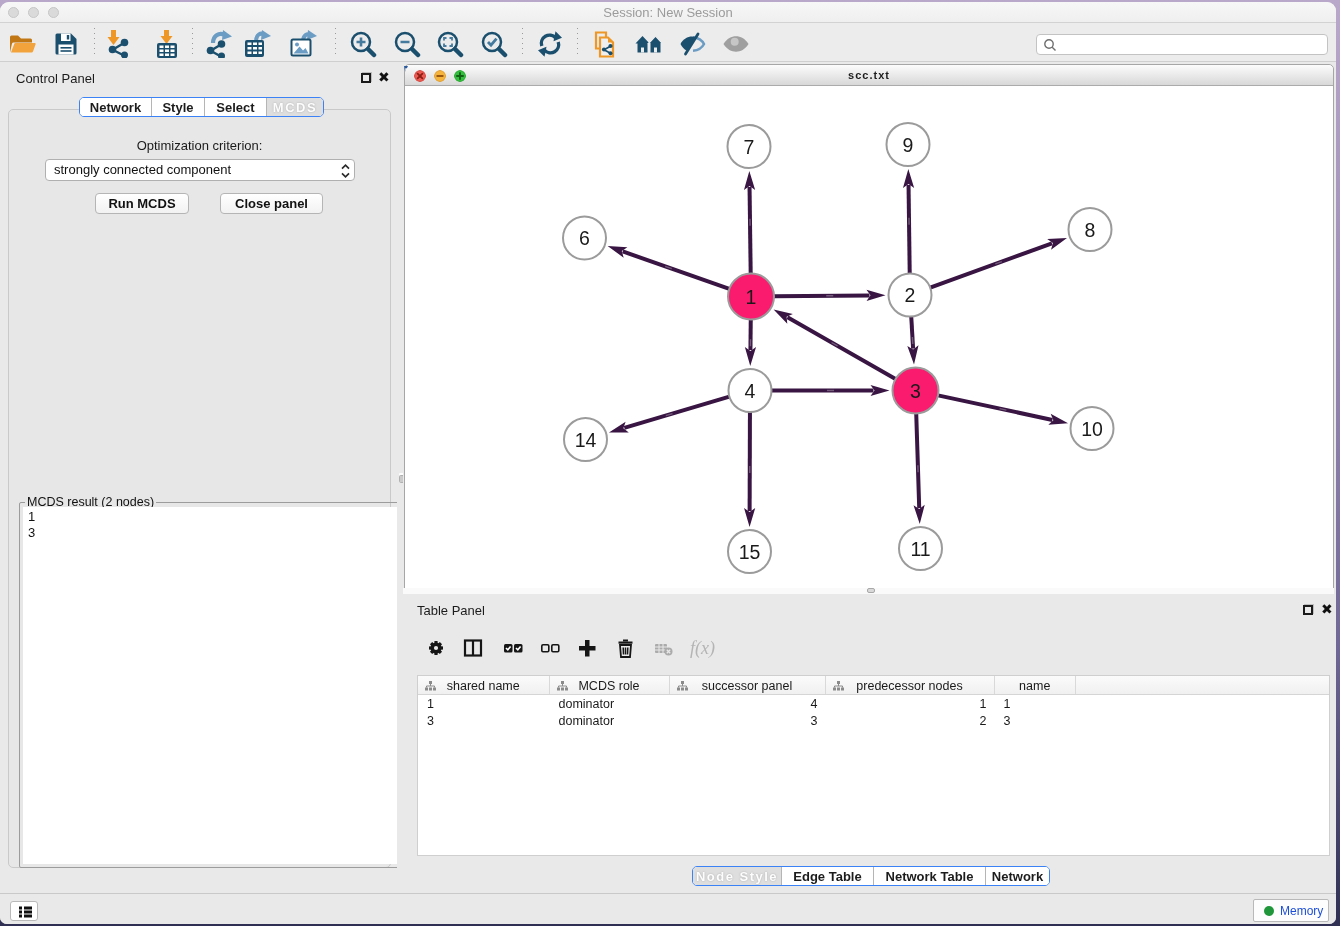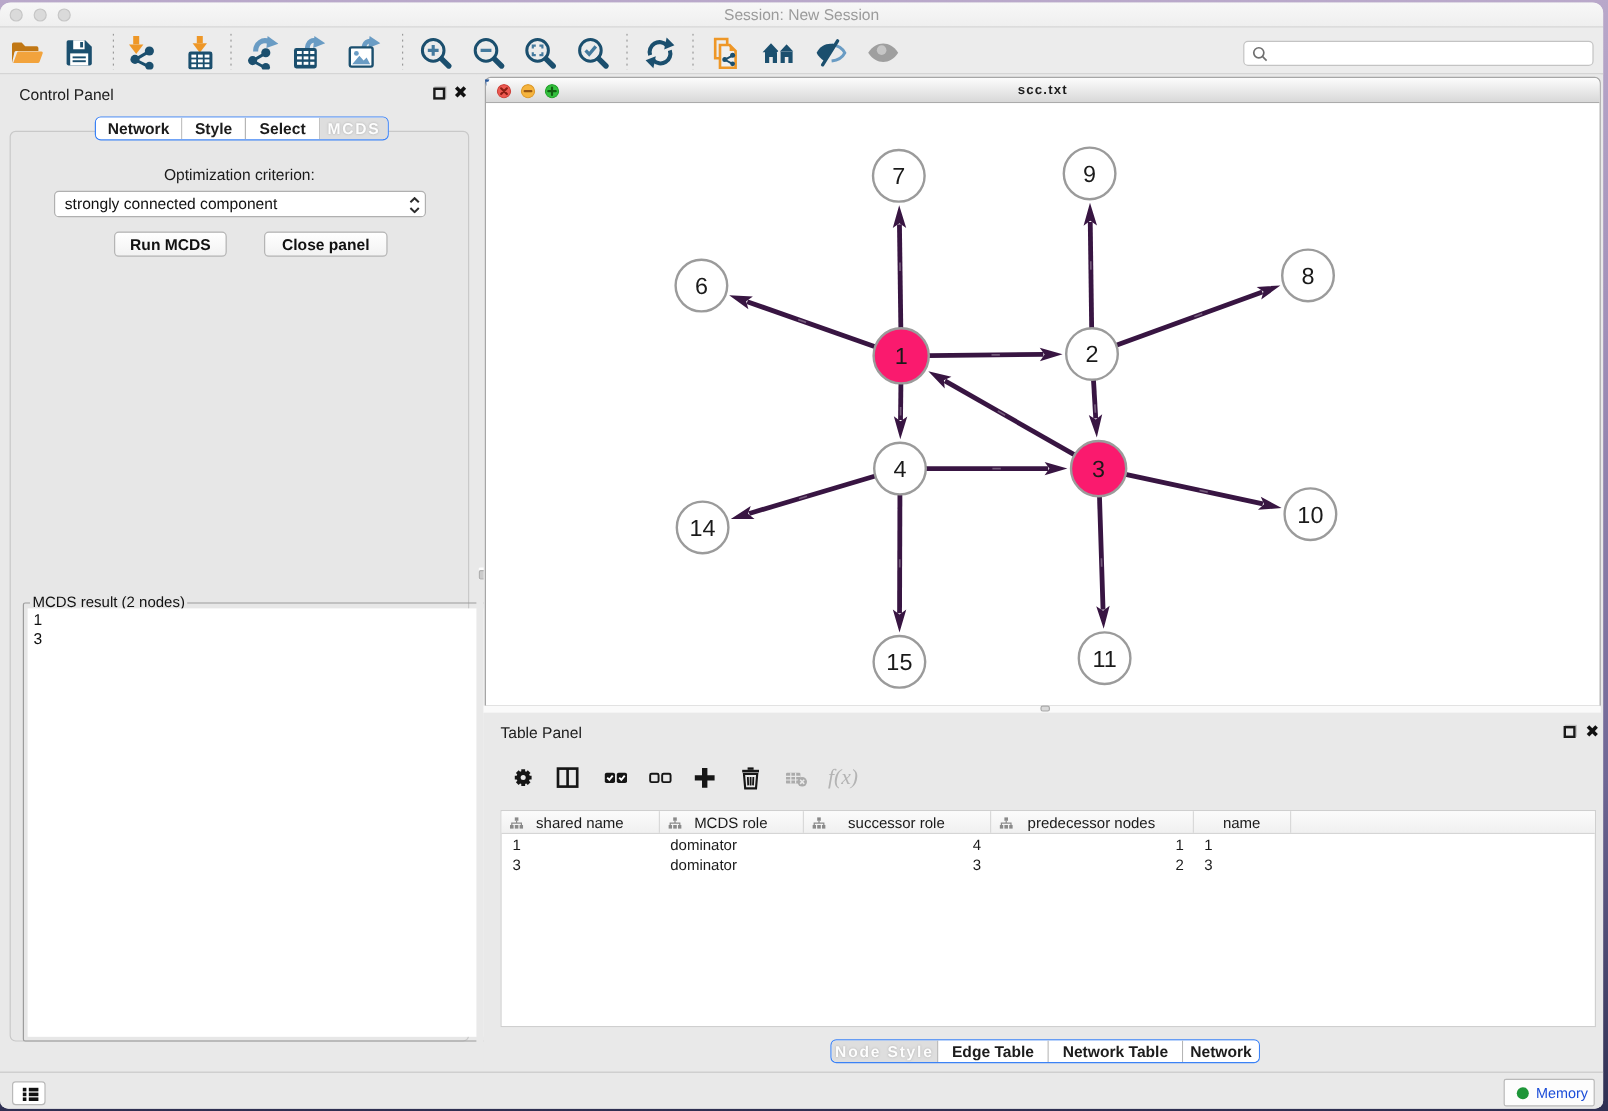--- a/index.html
+++ b/index.html
@@ -537,21 +537,21 @@
                 <span>MCDS role</span>
               </div>
               <div class="thcell" style="left: 251.5px; width: 156px;">
                 <svg width="11" height="10" viewBox="0 0 11 10" aria-hidden="true">
                   <rect x="4" y="0" width="3" height="3" fill="#8a8a8a"></rect>
                   <rect x="0" y="6.5" width="3" height="3" fill="#8a8a8a"></rect>
                   <rect x="4" y="6.5" width="3" height="3" fill="#8a8a8a"></rect>
                   <rect x="8" y="6.5" width="3" height="3" fill="#8a8a8a"></rect>
                   <path d="M5.5 3 L5.5 5 M1.5 6.5 L1.5 5 L9.5 5 L9.5 6.5" stroke="#8a8a8a" fill="none"></path>
                 </svg>
-                <span>successor role</span>
+                <span>successor panel</span>
               </div>
               <div class="thcell" style="left: 407.5px; width: 169px;">
                 <svg width="11" height="10" viewBox="0 0 11 10" aria-hidden="true">
                   <rect x="4" y="0" width="3" height="3" fill="#8a8a8a"></rect>
                   <rect x="0" y="6.5" width="3" height="3" fill="#8a8a8a"></rect>
                   <rect x="4" y="6.5" width="3" height="3" fill="#8a8a8a"></rect>
                   <rect x="8" y="6.5" width="3" height="3" fill="#8a8a8a"></rect>
                   <path d="M5.5 3 L5.5 5 M1.5 6.5 L1.5 5 L9.5 5 L9.5 6.5" stroke="#8a8a8a" fill="none"></path>
                 </svg>
                 <span>predecessor nodes</span>

